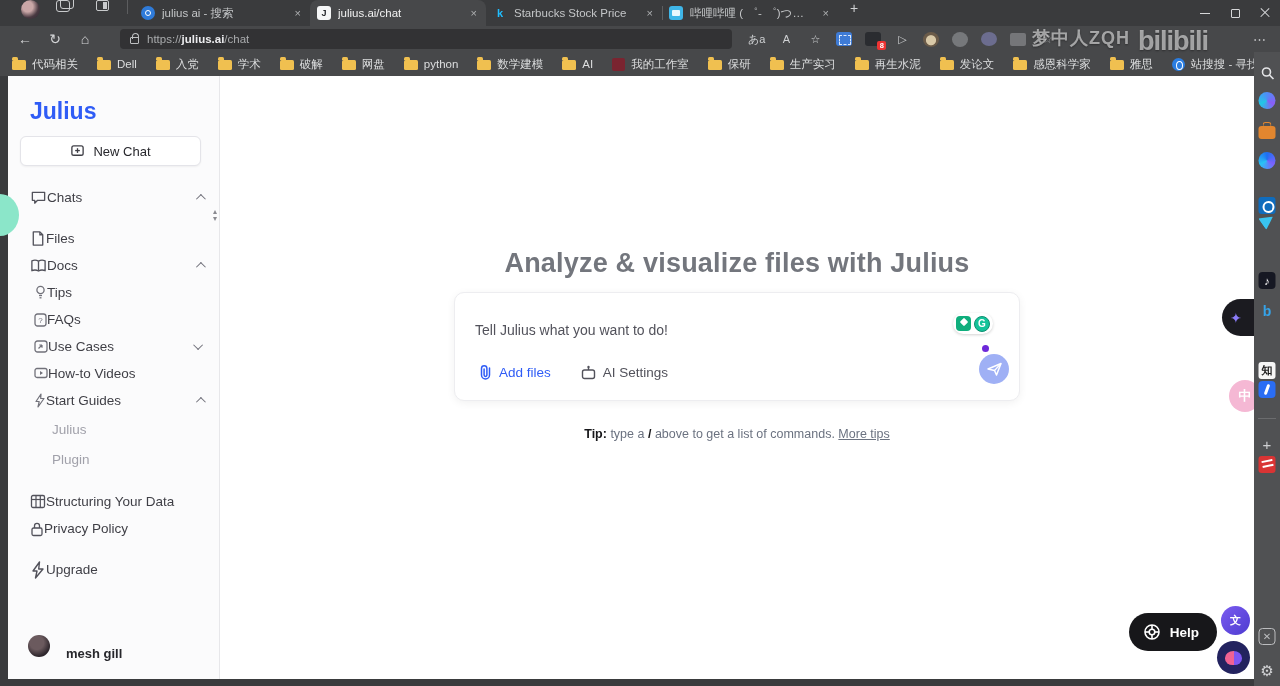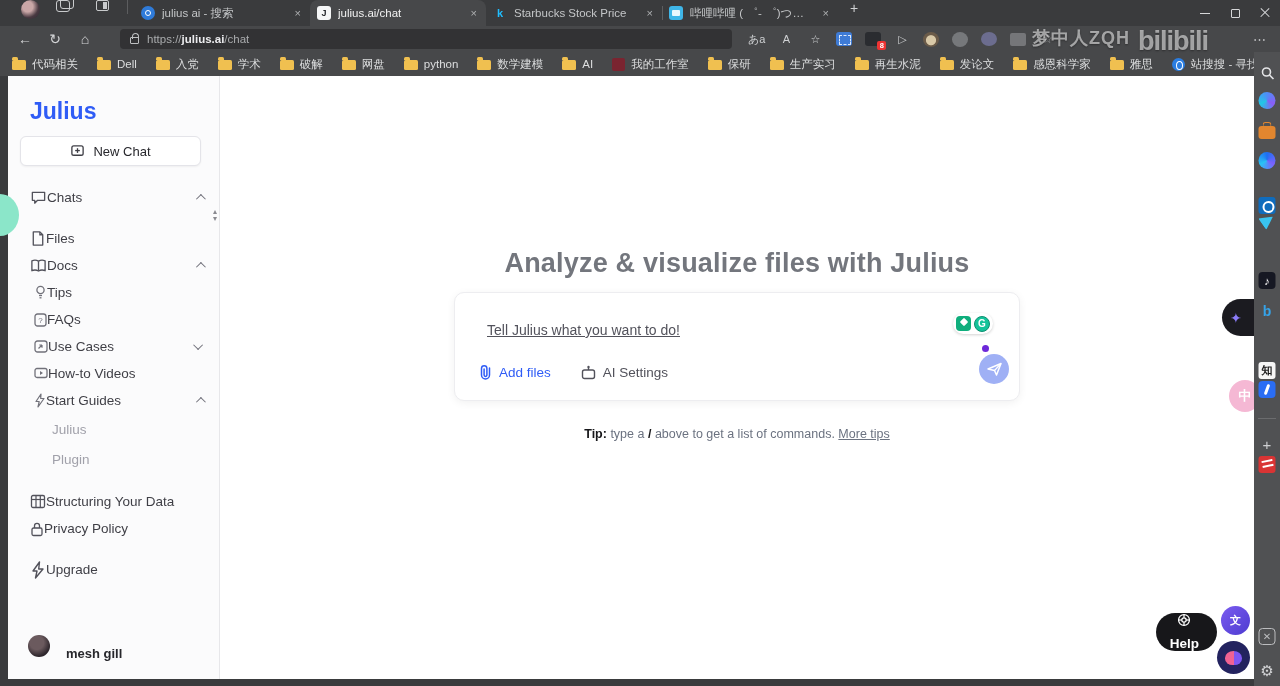--- a/index.html
+++ b/index.html
@@ -112,37 +112,37 @@
   .chev.up { transform:rotate(135deg) translate(0,-2px); }
   .chev.down { transform:rotate(-45deg) translate(0,-2px); } .gap14 { height:14px; }
   .profile { position:absolute; left:0; bottom:18px; width:100%; display:flex; align-items:center; gap:16px; padding-left:20px; }
   .profile .pav { width:22px; height:22px; border-radius:50%; background:radial-gradient(circle at 40% 35%, #6b5a5e 0 35%, #2e262c 70%, #1d181e 100%); }
   .profile .pname { font-size:13px; font-weight:bold; color:#27272c;margin-top:16px; }
   .handle { position:absolute; right:2px; top:132px; color:#8a8a90; font-size:8px; line-height:7px; text-align:center; }
 
   .main { flex:1; position:relative; }
   .heading { margin-top:172px; text-align:center; font-size:27px; font-weight:bold; color:#73767d; letter-spacing:.2px; }
   .composer { position:relative; width:566px; margin:13px auto 0; height:109px; background:#fff; border:1px solid #ededf0; border-radius:10px; box-shadow:0 2px 8px rgba(0,0,0,.06); }
-  .placeholder { position:absolute; left:32px; top:29px; font-size:14px; color:#52525b;text-decoration:underline; }
+  .placeholder { position:absolute; left:20px; top:29px; font-size:14px; color:#52525b; }
   .gram-pill { position:absolute; right:26px; top:20px; width:40px; height:21px; background:#fff; border-radius:11px; box-shadow:0 1px 3px rgba(0,0,0,.18); display:flex; align-items:center; justify-content:center; gap:3px; }
   .g-sq { width:15px; height:15px; background:#0fae7c; border-radius:4px; position:relative; }
   .g-sq:before { content:""; position:absolute; left:4.5px; top:3px; width:6px; height:6px; background:#fff; border-radius:1px; transform:rotate(45deg); }
   .g-circ { width:16px; height:16px; background:#15c39a; border-radius:50%; color:#fff; font-size:10px; font-weight:bold; display:flex; align-items:center; justify-content:center; border:1.5px solid #0e8f71; }
   .purple-dot { position:absolute; right:30px; top:52px; width:7px; height:7px; border-radius:50%; background:#6d28d9; }
   .composer-actions { position:absolute; left:24px; bottom:20px; display:flex; align-items:center; gap:30px; }
   .act { display:flex; align-items:center; gap:7px; font-size:13.5px; }
   .act.addfiles { color:#2f5cf6; }
   .act.aiset { color:#52525b; }
   .send { position:absolute; right:10px; bottom:16px; width:30px; height:30px; border-radius:50%; background:#9fb0f5; display:flex; align-items:center; justify-content:center; }
   .tipline { margin-top:26px; text-align:center; font-size:12.5px; color:#6b7280; }
   .tipline b { color:#18181b; }
   .tipline .slash { color:#18181b; font-weight:bold; }
   .tipline .more { text-decoration:underline; }
 
-  .help-pill { position:absolute; right:63px; bottom:35px; height:38px; padding:0 18px 0 14px; background:#17171a; border-radius:20px; display:flex; align-items:center; gap:9px; color:#fff; font-size:13.5px; font-weight:bold; z-index:45;flex-direction:column; }
+  .help-pill { position:absolute; right:63px; bottom:35px; height:38px; padding:0 18px 0 14px; background:#17171a; border-radius:20px; display:flex; align-items:center; gap:9px; color:#fff; font-size:13.5px; font-weight:bold; z-index:45; }
 
   .float-translate { position:absolute; left:1221px; top:606px; width:29px; height:29px; border-radius:50%; background:linear-gradient(135deg,#7b5cf0,#4d3bd0); z-index:45; display:flex; align-items:center; justify-content:center; color:#fff; font-size:11px; font-weight:bold; }
   .float-brain { position:absolute; left:1217px; top:641px; width:33px; height:33px; border-radius:50%; background:#23235f; z-index:45; display:flex; align-items:center; justify-content:center; }
   .brain-blob { width:17px; height:14px; border-radius:50% 50% 45% 45%; background:linear-gradient(90deg,#f06292 0 50%,#7e57f2 50% 100%); }
   .float-sparkle { position:absolute; left:1222px; top:299px; width:32px; height:37px; background:#1b1b20; border-radius:19px 0 0 19px; z-index:45; display:flex; align-items:center; padding-left:8px; color:#8b7cf8; font-size:14px; }
   .float-pink { position:absolute; left:1229px; top:380px; width:32px; height:32px; border-radius:50%; background:#f5b8d4; z-index:44; display:flex; align-items:center; justify-content:center; color:#fff; font-size:13px; font-weight:bold; }
   .float-teal { position:absolute; left:-19px; top:194px; width:38px; height:42px; border-radius:50%; background:#8be6c9; z-index:45; }
 </style>
 </head>
 <body>

